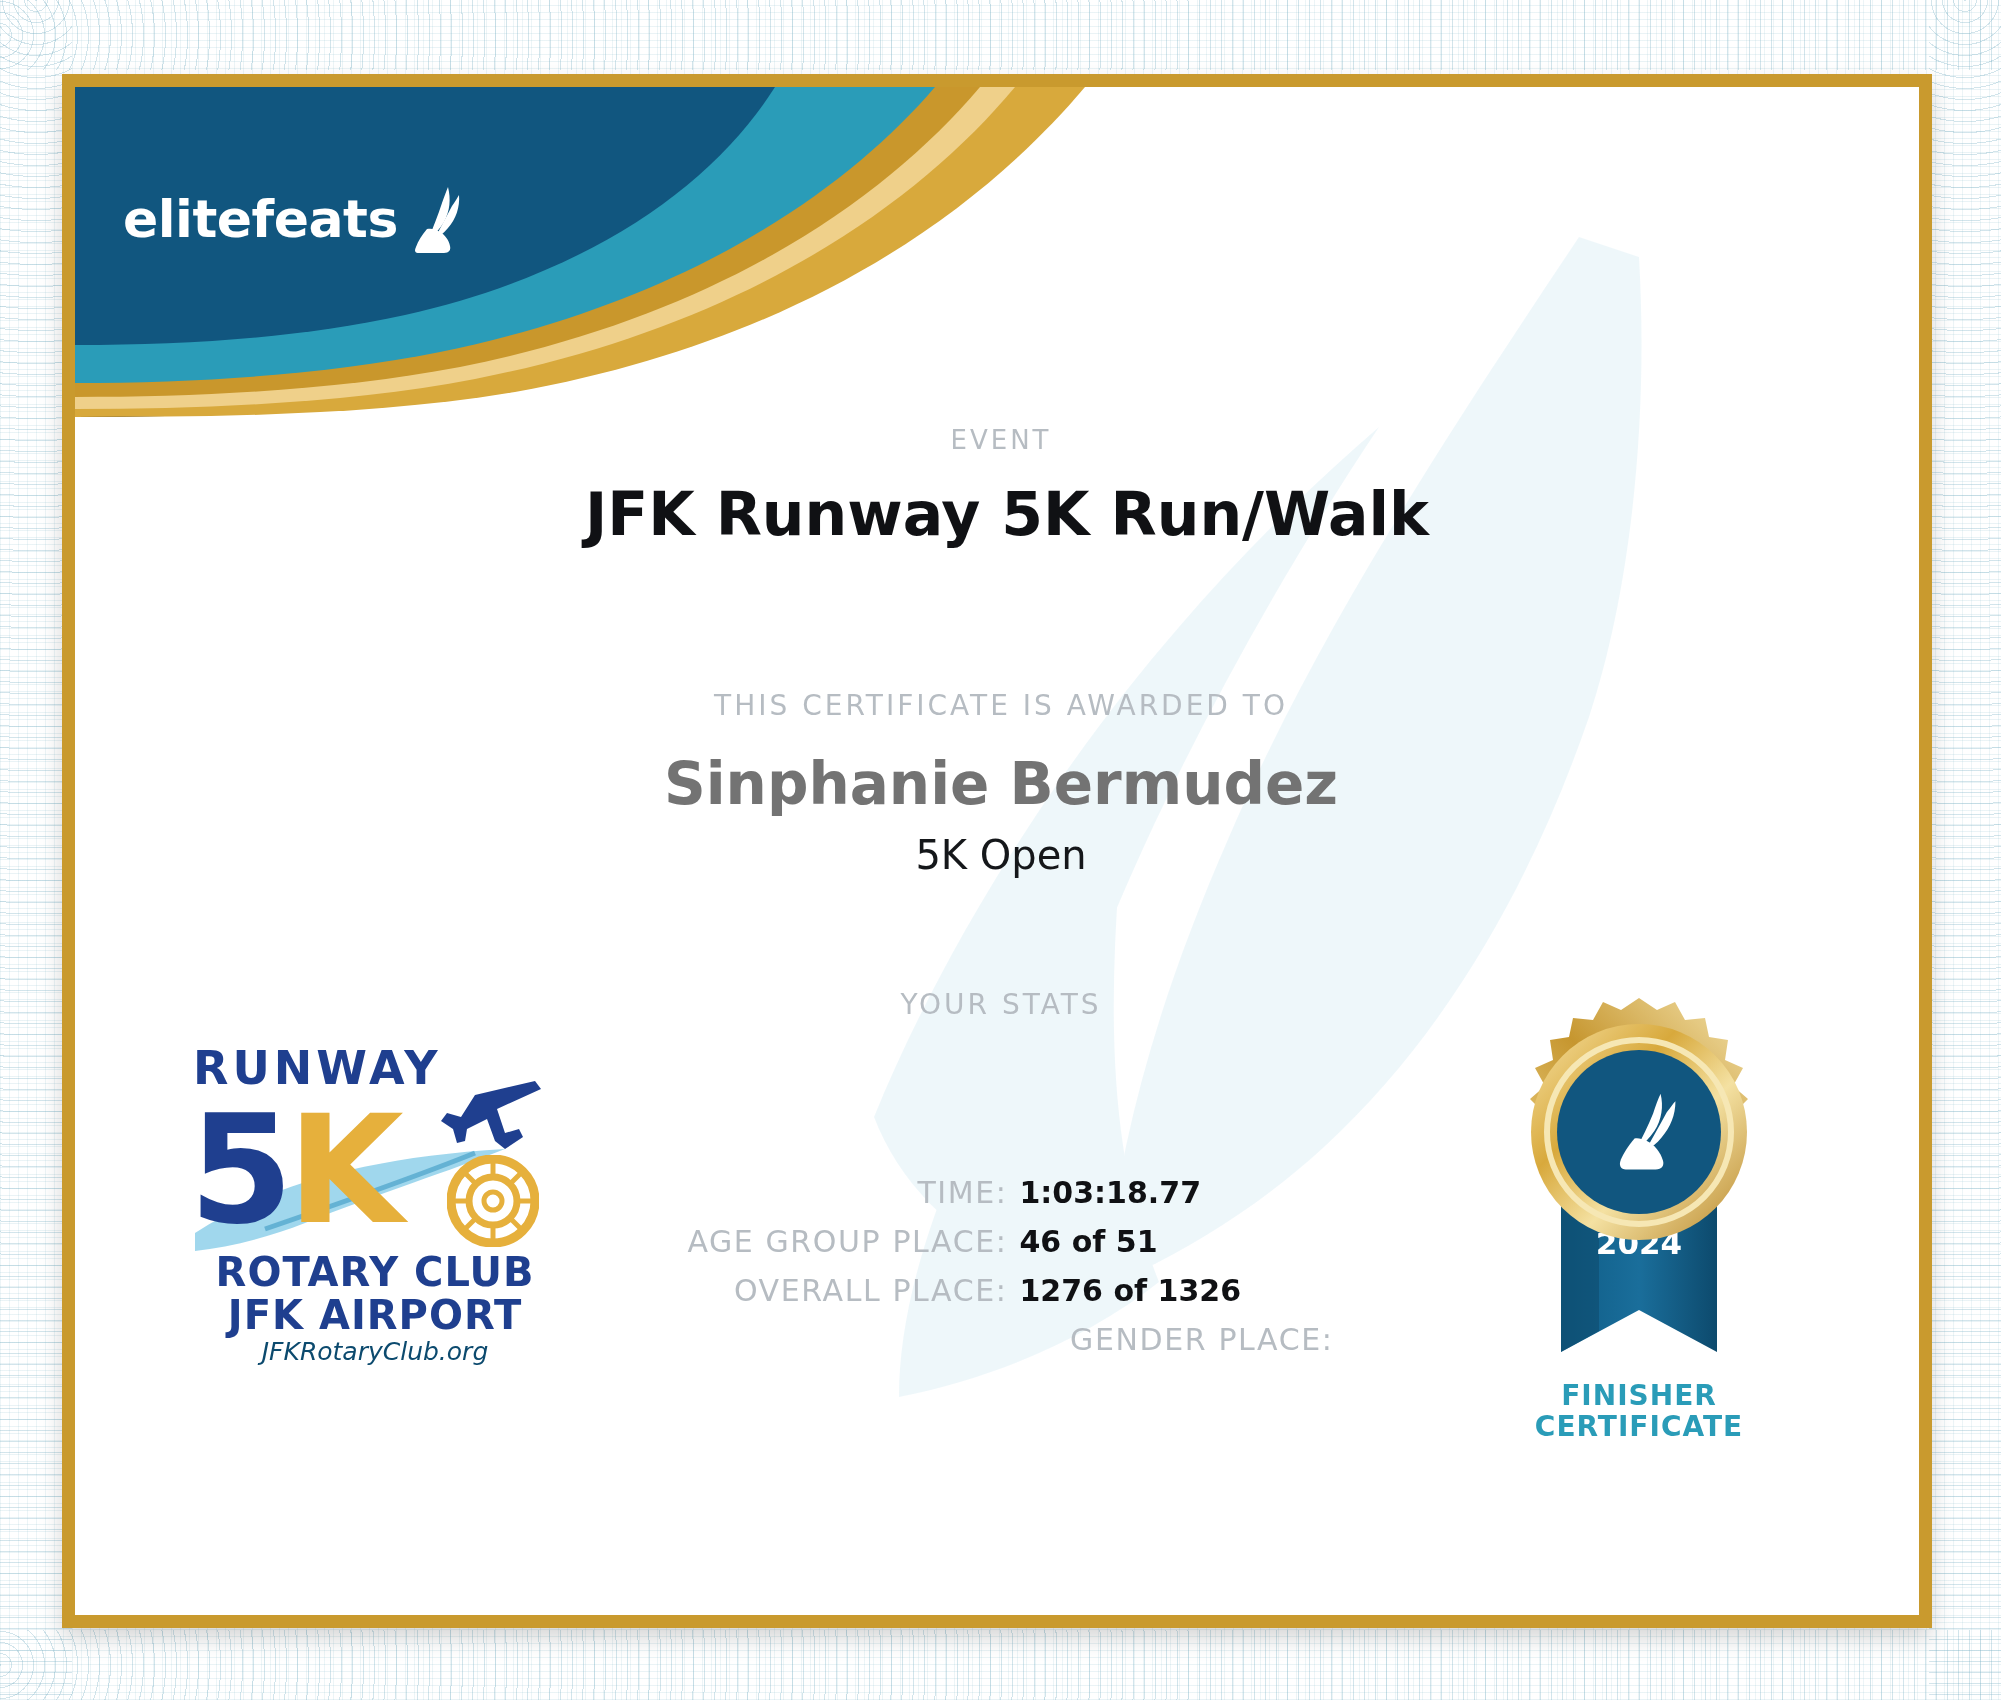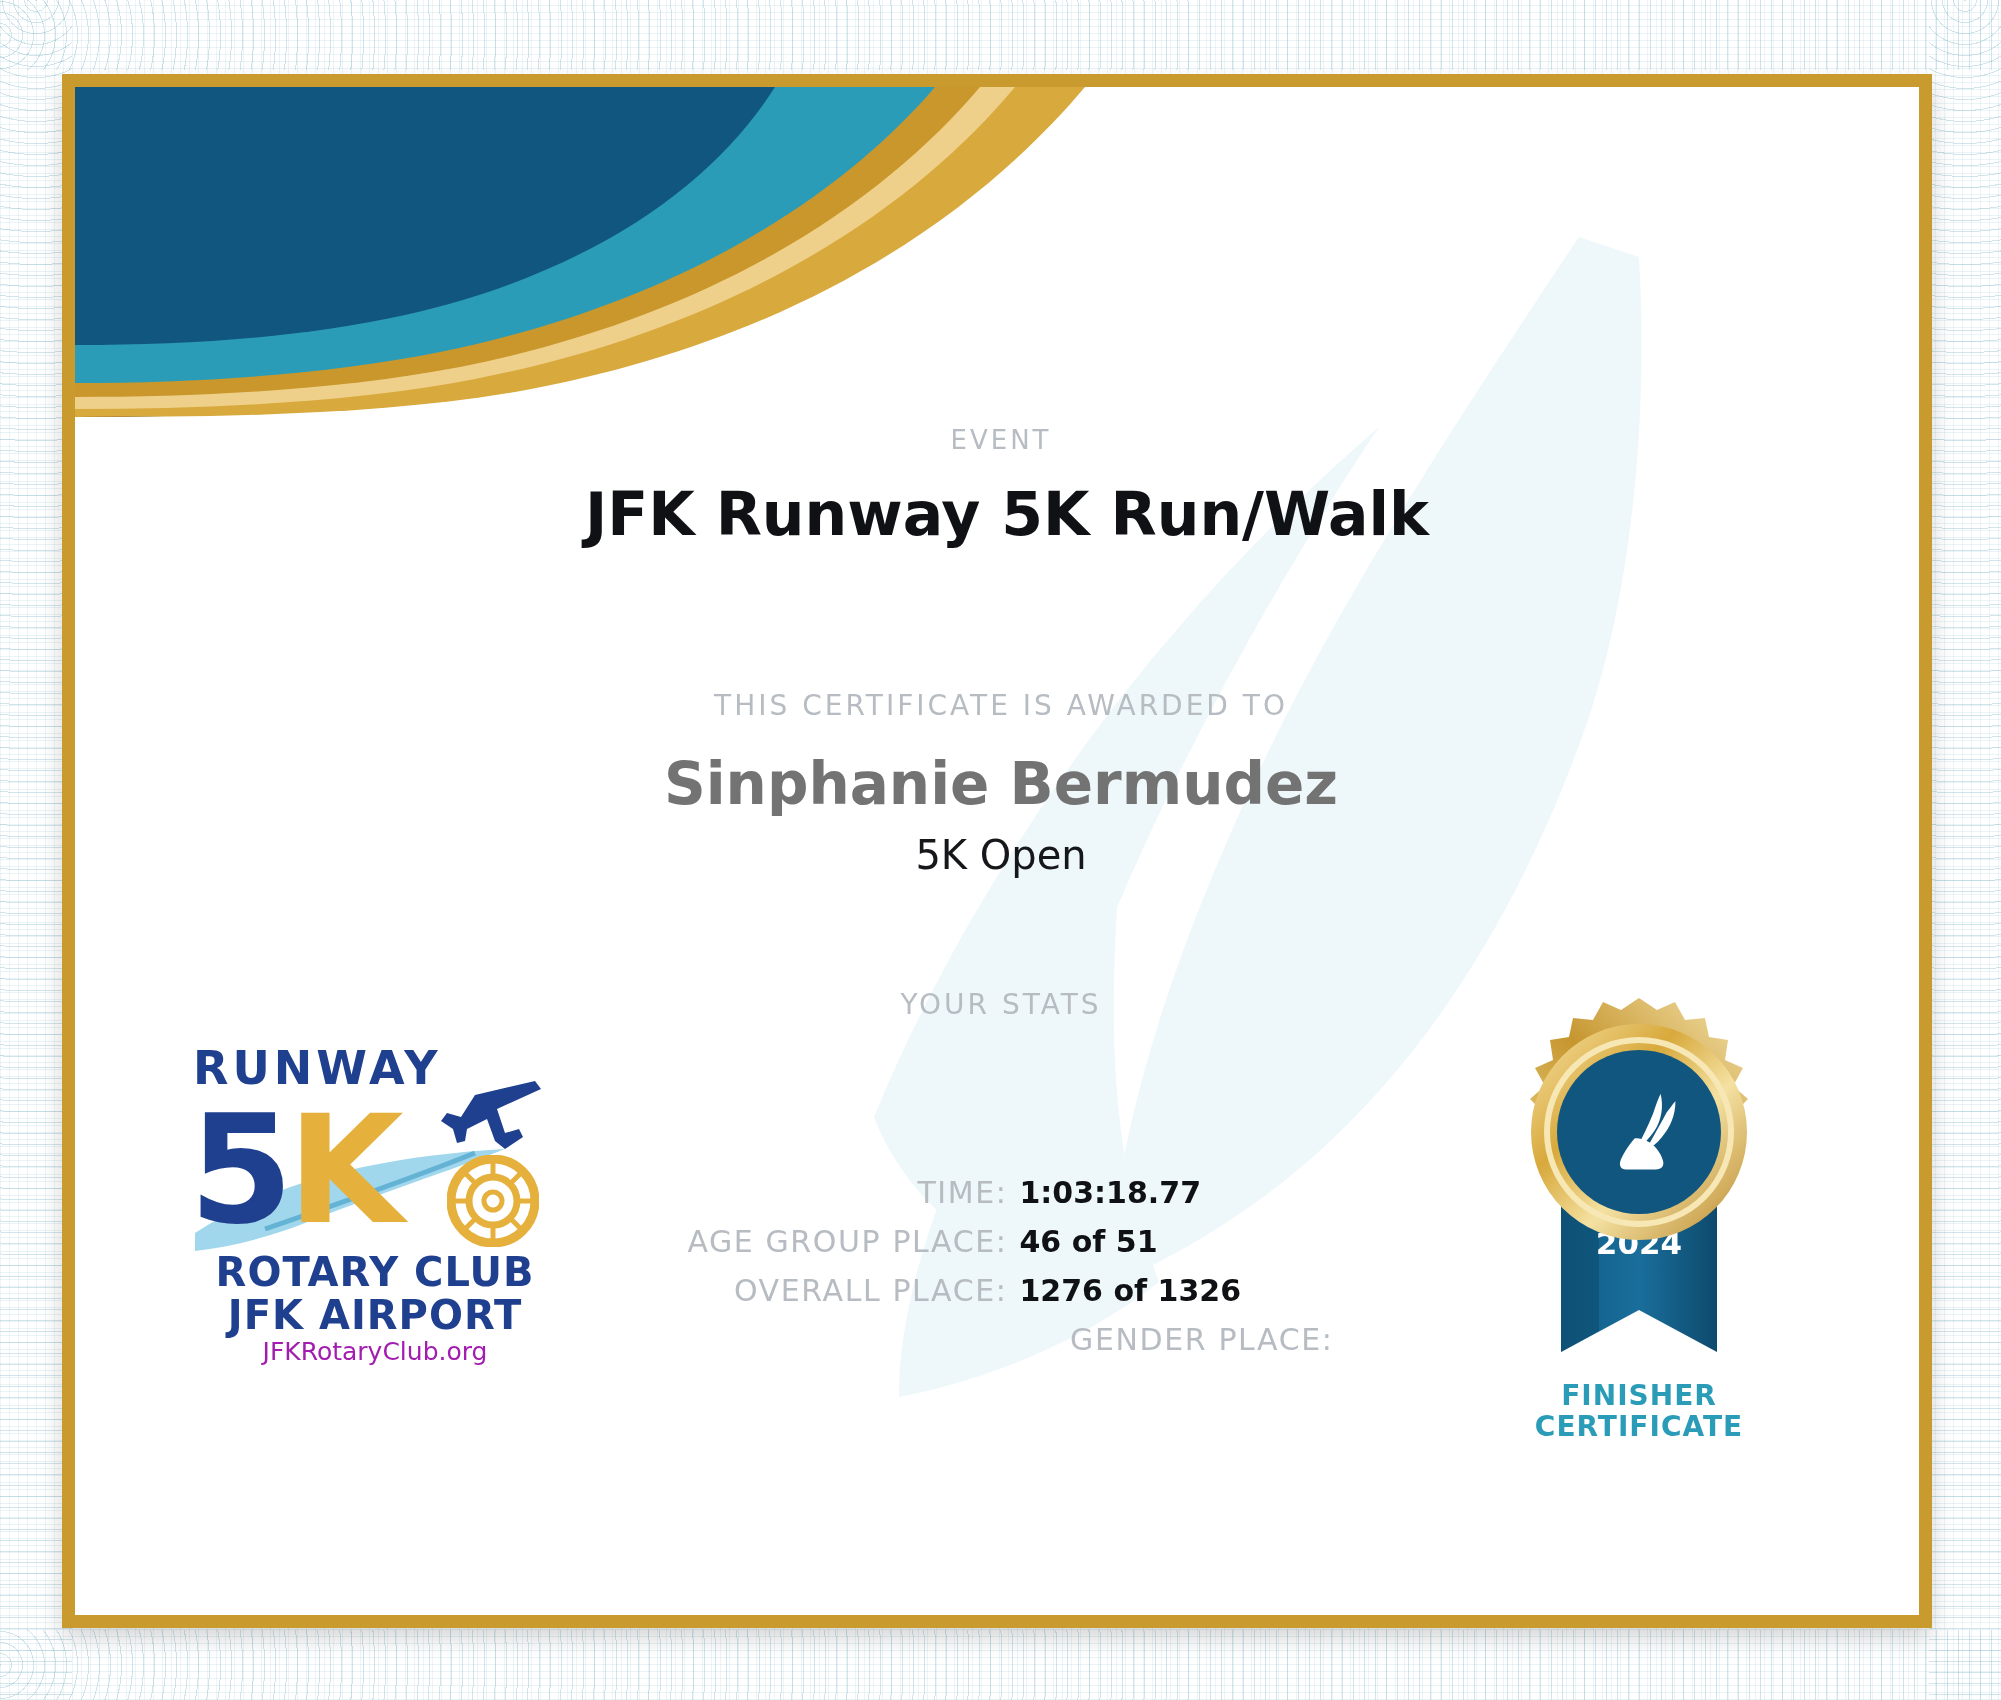--- a/index.html
+++ b/index.html
@@ -214,21 +214,22 @@
     color: #1f3f8f;
     font-family: "DejaVu Sans", sans-serif;
     line-height: 1.08;
   }
   .logo-url {
     position: absolute;
     left: 0;
     right: 0;
     top: 300px;
     font-size: 25px;
-    color: #a21caf;
+    font-style: italic;
+    color: #0c4a6e;
     font-family: "DejaVu Sans", sans-serif;
   }
 
   
   .medal {
     position: absolute;
     right: 130px;
     top: 905px;
     width: 300px;
     height: 450px;
@@ -269,20 +270,30 @@
 
       <svg class="header-art" viewBox="0 0 1150 330" preserveAspectRatio="none">
         <path d="M0 0 H1000 C880 120 700 250 430 300 C300 322 150 330 0 330 Z" fill="#e0b košt"></path>
         <path d="M0 0 H1010 C900 130 720 255 440 305 C305 328 150 330 0 330 Z" fill="#d8a93c"></path>
         <path d="M0 0 H940 C840 120 665 240 400 292 C280 315 140 322 0 322 Z" fill="#efd08a"></path>
         <path d="M0 0 H905 C810 112 645 228 385 280 C270 302 135 310 0 310 Z" fill="#c9972c"></path>
         <path d="M0 0 H860 C770 105 610 215 365 265 C255 287 130 296 0 296 Z" fill="#2a9cb8"></path>
         <path d="M0 0 H700 C640 95 520 185 330 228 C230 250 120 258 0 258 Z" fill="#11567f"></path>
       </svg>
 
+      <div class="brand">
+        <span class="brand-text">elitefeats</span>
+        <svg width="70" height="72" viewBox="0 0 70 72">
+          <g fill="#ffffff">
+            <path d="M44 4 C47 16 46 28 40 39 C36 46 30 52 24 57 C29 45 34 32 38 20 C40 14 42 9 44 4 Z"></path>
+            <path d="M55 12 C56 24 52 36 44 45 C40 50 35 54 30 57 C36 46 42 34 48 23 C51 19 53 15 55 12 Z"></path>
+            <path d="M23 46 C18 52 14 58 12 64 C10 68 11 70 15 70 L40 70 C45 70 47 67 46 63 C45 57 41 52 36 49 C32 46 27 45 23 46 Z"></path>
+          </g>
+        </svg>
+      </div>
 
       <div class="body-block">
         <div class="label event-label">EVENT</div>
         <div class="event-name">JFK Runway 5K Run/Walk</div>
         <div class="label awarded-label">THIS CERTIFICATE IS AWARDED TO</div>
         <div class="recipient">Sinphanie Bermudez</div>
         <div class="division">5K Open</div>
         <div class="label stats-label">YOUR STATS</div>
       </div>
 

